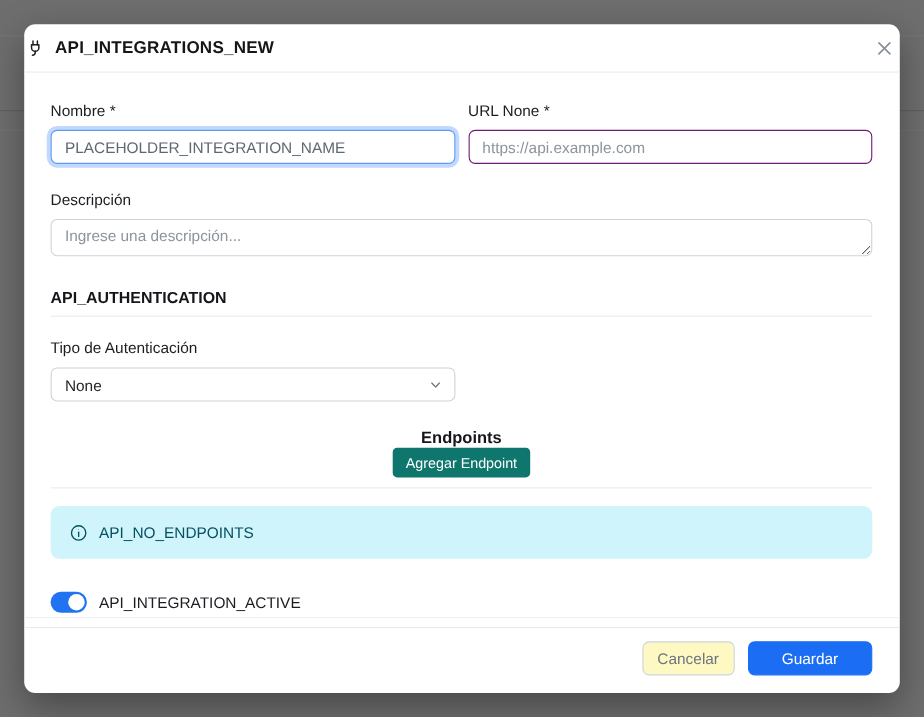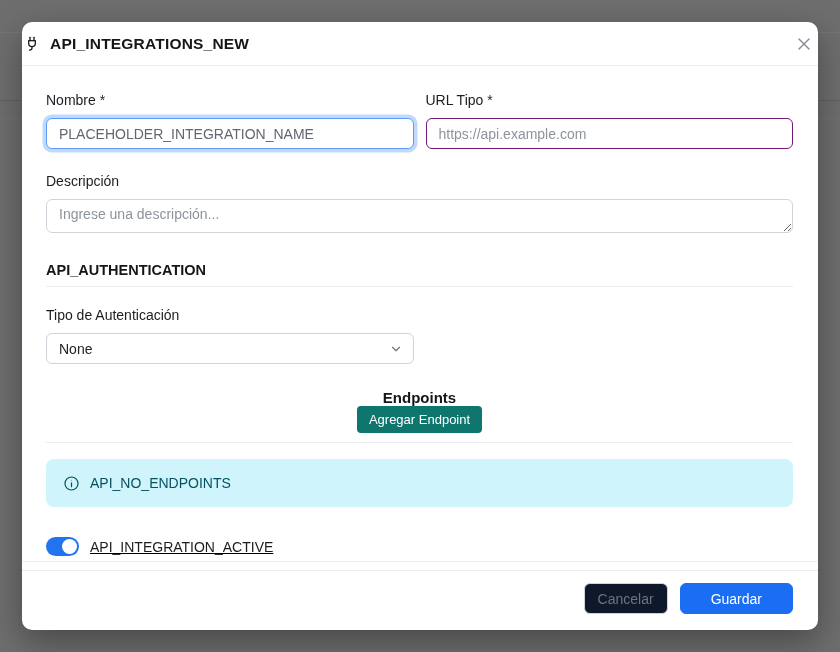--- a/index.html
+++ b/index.html
@@ -155,21 +155,20 @@
     color: #055160;
     font-size: 14px;
   }
   .info-alert .icon-info { display:flex; align-items:center; }
 
   .toggle-row {
     margin-top: 30px;
     display: flex;
     align-items: center;
     gap: 11px;
-    text-decoration: underline;
   }
   .toggle {
     position: relative;
     width: 33px; height: 19px;
     background: #2173f2;
     border-radius: 10px;
     cursor: pointer;
     flex: 0 0 33px;
   }
   .toggle .knob {
@@ -194,21 +193,21 @@
   .btn {
     height: 31px;
     border-radius: 6px;
     font-family: "Liberation Sans", sans-serif;
     font-size: 14px;
     cursor: pointer;
     display: inline-flex;
     align-items: center;
   }
   .btn-cancel {
-    background: #0f172a;
+    background: #fef9c3;
     border: 1px solid #ced4da;
     color: #6c757d;
     padding: 0 13px;
   }
   .btn-save {
     background: #1b6ef3;
     border: 1px solid #1b6ef3;
     color: #ffffff;
     padding: 0 30px;
   }
@@ -241,21 +240,21 @@
   </div>
 
   <div class="modal-body">
 
     <div class="field-row">
       <div>
         <label class="field-label">Nombre *</label>
         <input class="text-input input-focused" type="text" placeholder="PLACEHOLDER_INTEGRATION_NAME" style="">
       </div>
       <div>
-        <label class="field-label">URL Tipo *</label>
+        <label class="field-label">URL None *</label>
         <input class="text-input" type="text" placeholder="https://api.example.com" style="">
       </div>
     </div>
 
     <div class="desc-block">
       <label class="field-label">Descripción</label>
       <textarea class="textarea" placeholder="Ingrese una descripción..." style=""></textarea>
     </div>
 
     <div class="section-heading">API_AUTHENTICATION</div>

